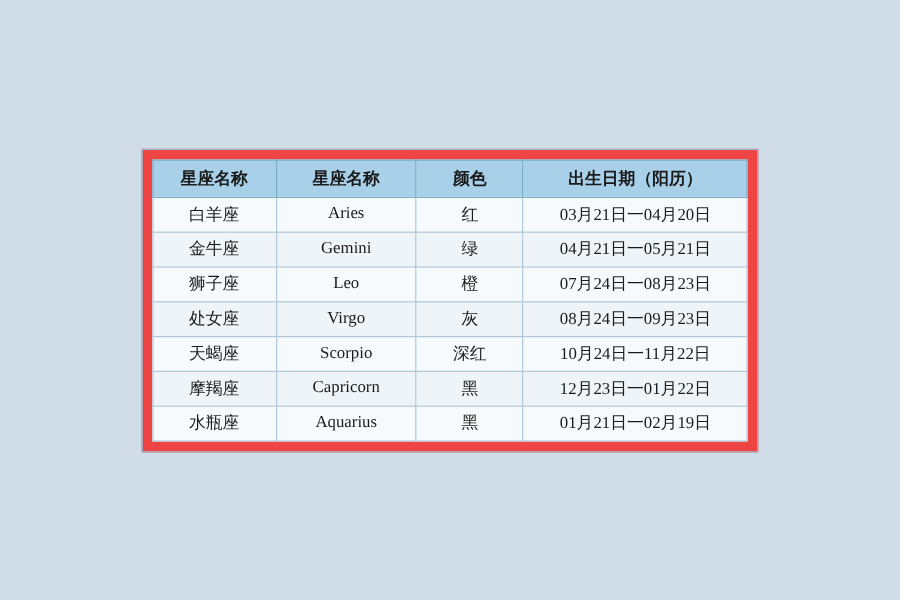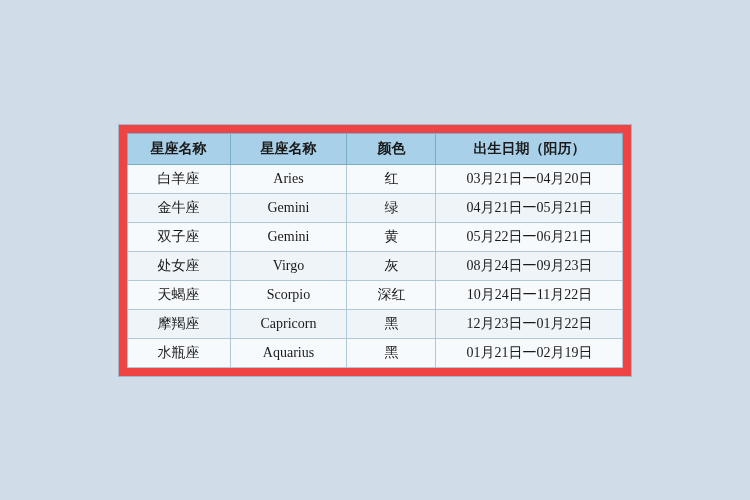--- a/index.html
+++ b/index.html
@@ -78,24 +78,24 @@
           <td class="col-color">红</td>
           <td class="col-date">03月21日一04月20日</td>
         </tr>
         <tr>
           <td class="col-cn">金牛座</td>
           <td class="col-en">Gemini</td>
           <td class="col-color">绿</td>
           <td class="col-date">04月21日一05月21日</td>
         </tr>
         <tr>
-          <td class="col-cn">双子座</td>
-          <td class="col-en">Gemini</td>
-          <td class="col-color">黄</td>
-          <td class="col-date">05月22日一06月21日</td>
+          <td class="col-cn">狮子座</td>
+          <td class="col-en">Leo</td>
+          <td class="col-color">橙</td>
+          <td class="col-date">07月24日一08月23日</td>
         </tr>
         <tr>
           <td class="col-cn">处女座</td>
           <td class="col-en">Virgo</td>
           <td class="col-color">灰</td>
           <td class="col-date">08月24日一09月23日</td>
         </tr>
         <tr>
           <td class="col-cn">天蝎座</td>
           <td class="col-en">Scorpio</td>

